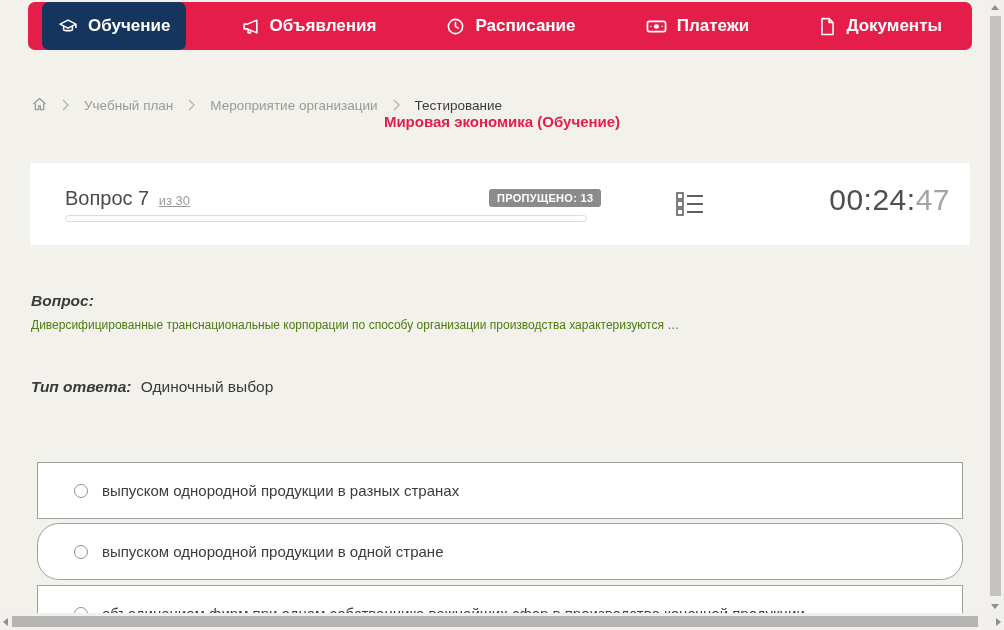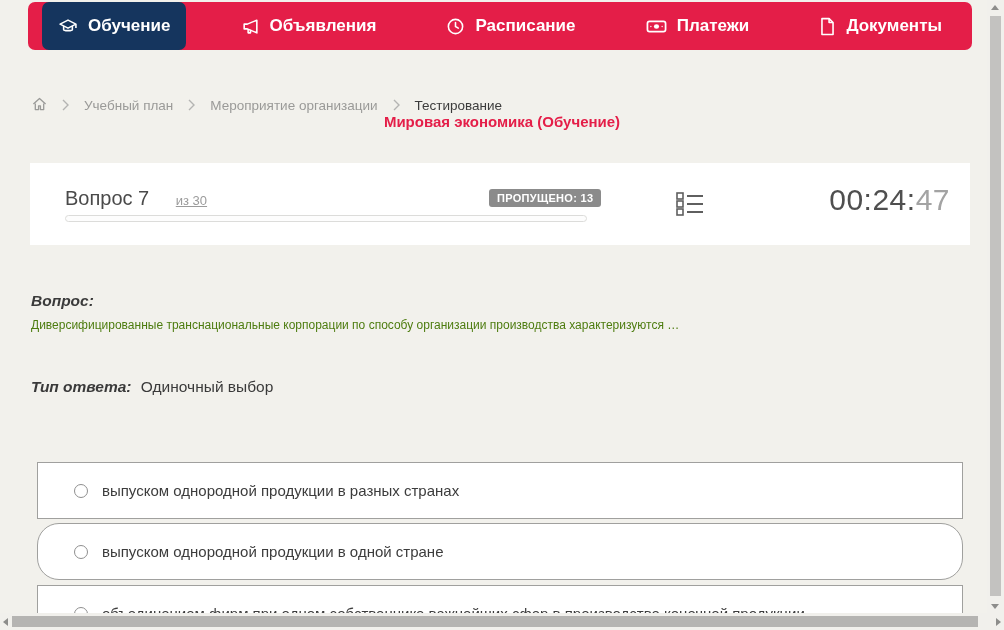--- a/index.html
+++ b/index.html
@@ -46,21 +46,21 @@
 
   
   .quiz-card {
     position:absolute; left:30px; top:163px; width:940px; height:82px;
     background:#ffffff;
   }
   .question-number {
     position:absolute; left:35px; top:24px;
     font-size:20px; color:#4a4a4a;
   }
-  .question-total { font-size:13px; color:#9b9b9b; margin-left:21px;text-decoration:underline; }
+  .question-total { font-size:13px; color:#9b9b9b; margin-left:4px;text-decoration:underline; }
   .skipped-badge {
     position:absolute; left:459px; top:26px;
     background:#8b8b8b; color:#fff;
     font-size:11px; font-weight:bold; letter-spacing:.3px;
     padding:3px 8px; border-radius:3px;
   }
   .progress-track {
     position:absolute; left:35px; top:52px; width:522px; height:7px;
     background:#fdfdfd; border:1px solid #dcdcda; border-radius:4px;
   }

